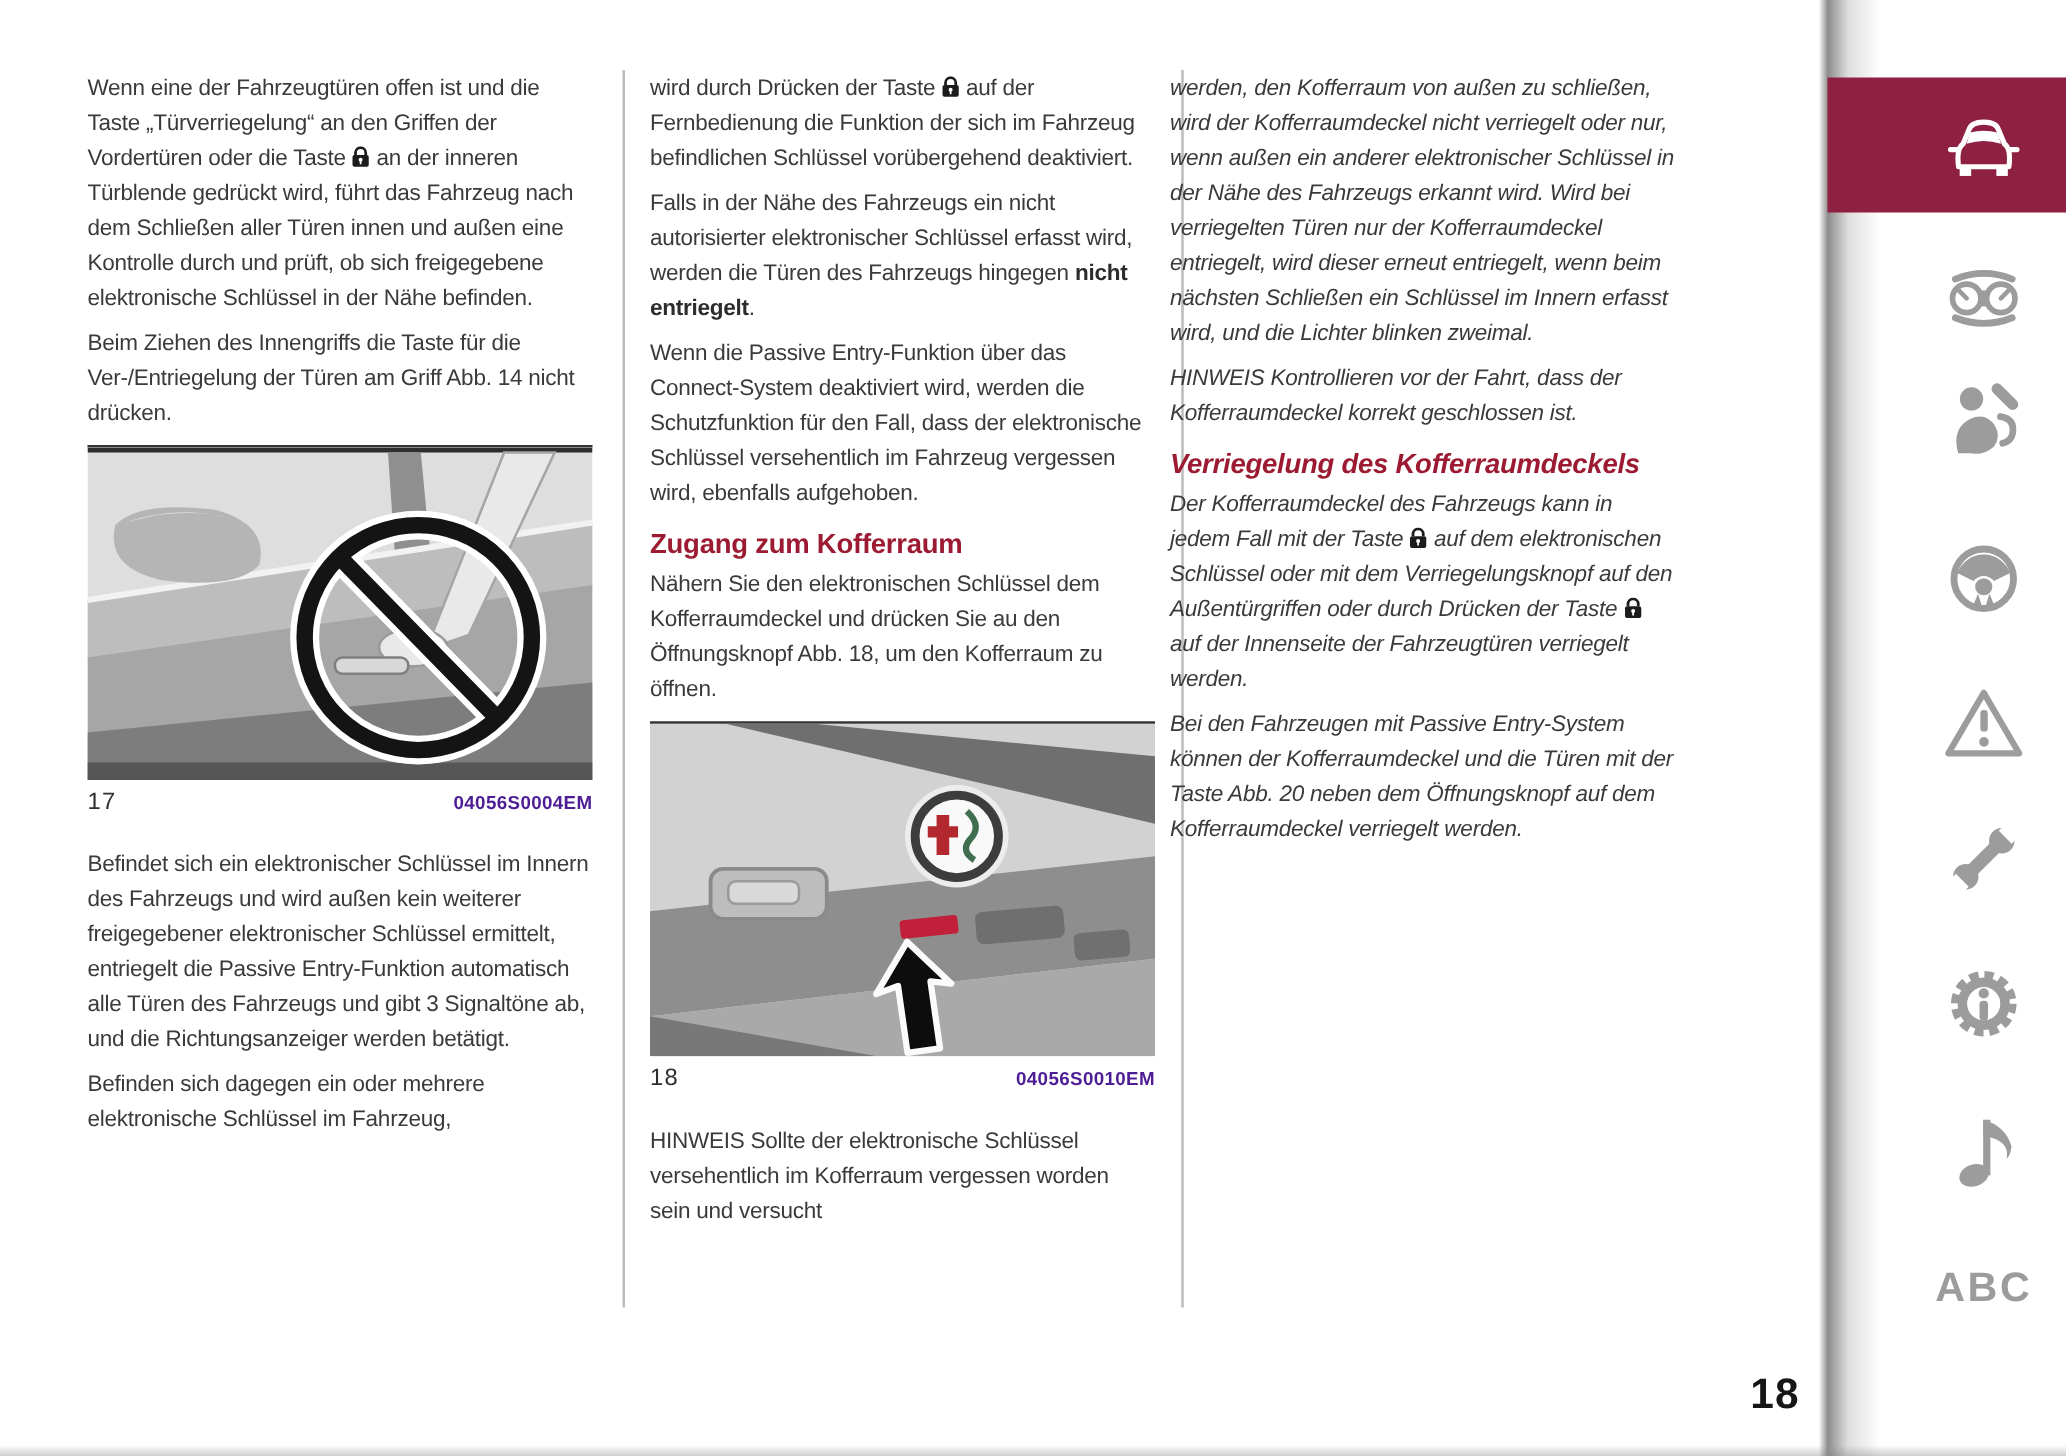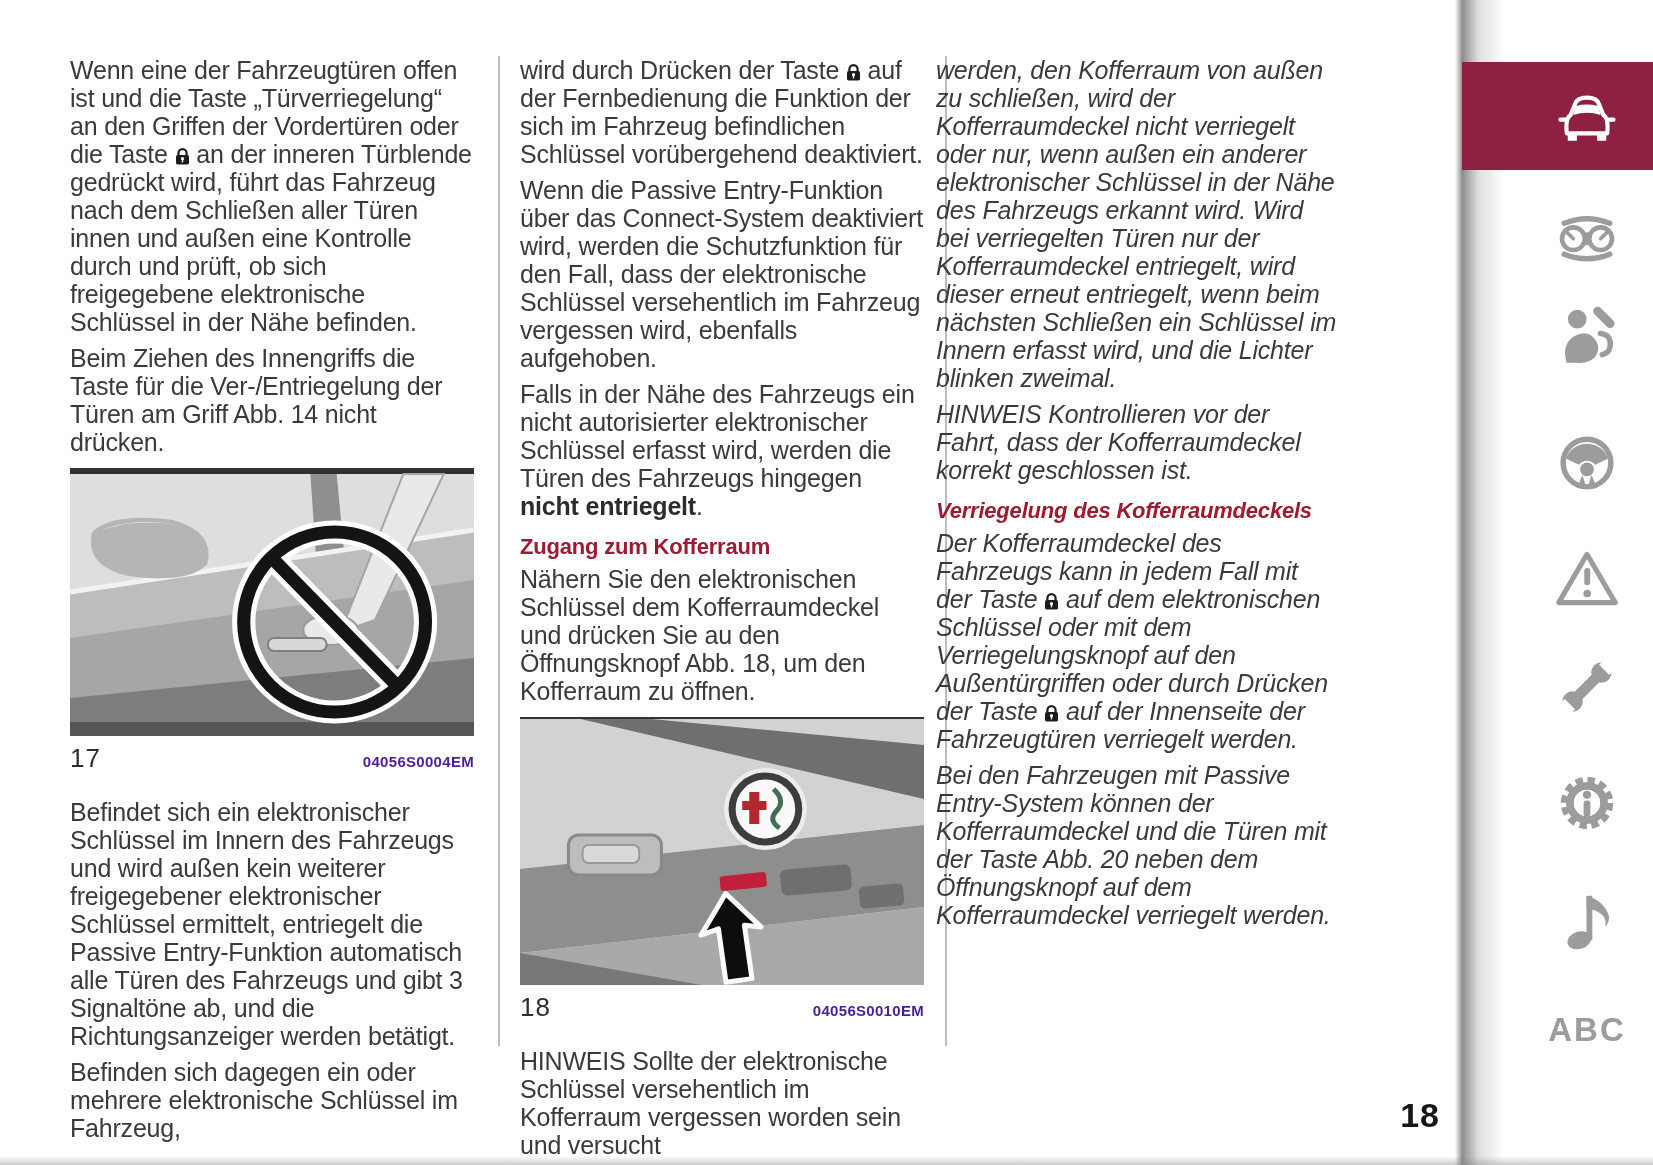--- a/index.html
+++ b/index.html
@@ -8,30 +8,30 @@
     font-family:"Liberation Sans",sans-serif;color:var(--text,#3a3a3a);
   }
   
   .col{position:absolute;top:56px;width:404px;}
   .col-0{left:70px;}
   .col-1{left:520px;}
   .col-2{left:936px;font-style:italic;}
   .v-divider{position:absolute;top:56px;height:990px;width:2px;background:#bcbcbc;}
   .vd-0{left:498px;}
   .vd-1{left:945px;}
-  .para{font-size:25px;line-height:28px;margin:0 0 8px 0;color:var(--text,#3a3a3a);letter-spacing:-0.2px;}
+  .para{font-size:18px;line-height:28px;margin:0 0 8px 0;color:var(--text,#3a3a3a);letter-spacing:-0.2px;}
   .para b{color:#2c2c2c;}
   .subheading{font-size:22px;line-height:26px;font-weight:bold;color:var(--accent-heading,#9c1b33);margin:14px 0 5px 0;letter-spacing:-0.2px;}
   .lockwrap{display:inline-block;vertical-align:-2px;line-height:0;}
   
   .fig{margin:12px 0 24px 0;}
   .fig-image{width:100%;height:266px;border-top:2px solid #333;display:block;line-height:0;}
   .fig-image svg{width:100%;height:100%;display:block;}
   .fig-cap{display:flex;justify-content:space-between;align-items:baseline;margin-top:7px;}
-  .fig-num{font-size:26px;color:#2e2e2e;letter-spacing:1px;}
+  .fig-num{font-size:19px;color:#2e2e2e;letter-spacing:1px;}
   .fig-code{font-size:15px;font-weight:bold;color:#4c1d95;letter-spacing:0.3px;}
   
   .gutter-shadow{
     position:absolute;left:1455px;top:0;width:52px;height:1165px;
     background:linear-gradient(to right, rgba(130,130,130,0) 0%, rgba(125,125,125,0.88) 14%, rgba(160,160,160,0.35) 45%, rgba(255,255,255,0) 95%);
   }
   .bottom-shadow{
     position:absolute;left:0;bottom:0;width:100%;height:9px;
     background:linear-gradient(to top, rgba(130,130,130,0.40), rgba(130,130,130,0));
   }
@@ -87,22 +87,22 @@
       <p class="para">Befinden sich dagegen ein oder mehrere elektronische Schlüssel im Fahrzeug,</p>
     </div>
   <div class="v-divider vd-0"></div>
   <div class="col col-1">
       <p class="para">wird durch Drücken der Taste <span class="lockwrap"><svg width="15" height="17" viewBox="0 0 15 17">
             <path d="M3.4 7V5.2a4.1 4.1 0 0 1 8.2 0V7" fill="none" stroke="#1c1c1c" stroke-width="2.2"></path>
             <rect x="1" y="7" width="13" height="9.4" rx="1.6" fill="#1c1c1c"></rect>
             <circle cx="7.5" cy="10.7" r="1.6" fill="#fff"></circle>
             <rect x="6.8" y="11.4" width="1.4" height="3" fill="#fff"></rect>
           </svg></span> auf der Fernbedienung die Funktion der sich im Fahrzeug befindlichen Schlüssel vorübergehend deaktiviert.</p>
+      <p class="para">Falls in der Nähe des Fahrzeugs ein nicht autorisierter elektronischer Schlüssel erfasst wird, werden die Türen des Fahrzeugs hingegen <b>nicht entriegelt</b>.</p>
       <p class="para">Wenn die Passive Entry-Funktion über das Connect-System deaktiviert wird, werden die Schutzfunktion für den Fall, dass der elektronische Schlüssel versehentlich im Fahrzeug vergessen wird, ebenfalls aufgehoben.</p>
-      <p class="para">Falls in der Nähe des Fahrzeugs ein nicht autorisierter elektronischer Schlüssel erfasst wird, werden die Türen des Fahrzeugs hingegen <b>nicht entriegelt</b>.</p>
       <h3 class="subheading">Zugang zum Kofferraum</h3>
       <p class="para">Nähern Sie den elektronischen Schlüssel dem Kofferraumdeckel und drücken Sie au den Öffnungsknopf Abb. 18, um den Kofferraum zu öffnen.</p>
       <figure class="fig">
         <div class="fig-image">
           <svg viewBox="0 0 400 266" preserveAspectRatio="none">
             <rect width="400" height="266" fill="#d2d2d2"></rect>
             <polygon points="60,0 400,80 400,26 130,0" fill="#6f6f6f"></polygon>
             <polygon points="0,150 400,106 400,188 0,234" fill="#8e8e8e"></polygon>
             <polygon points="0,234 400,188 400,266 0,266" fill="#a9a9a9"></polygon>
             <polygon points="0,234 180,266 0,266" fill="#787878"></polygon>

